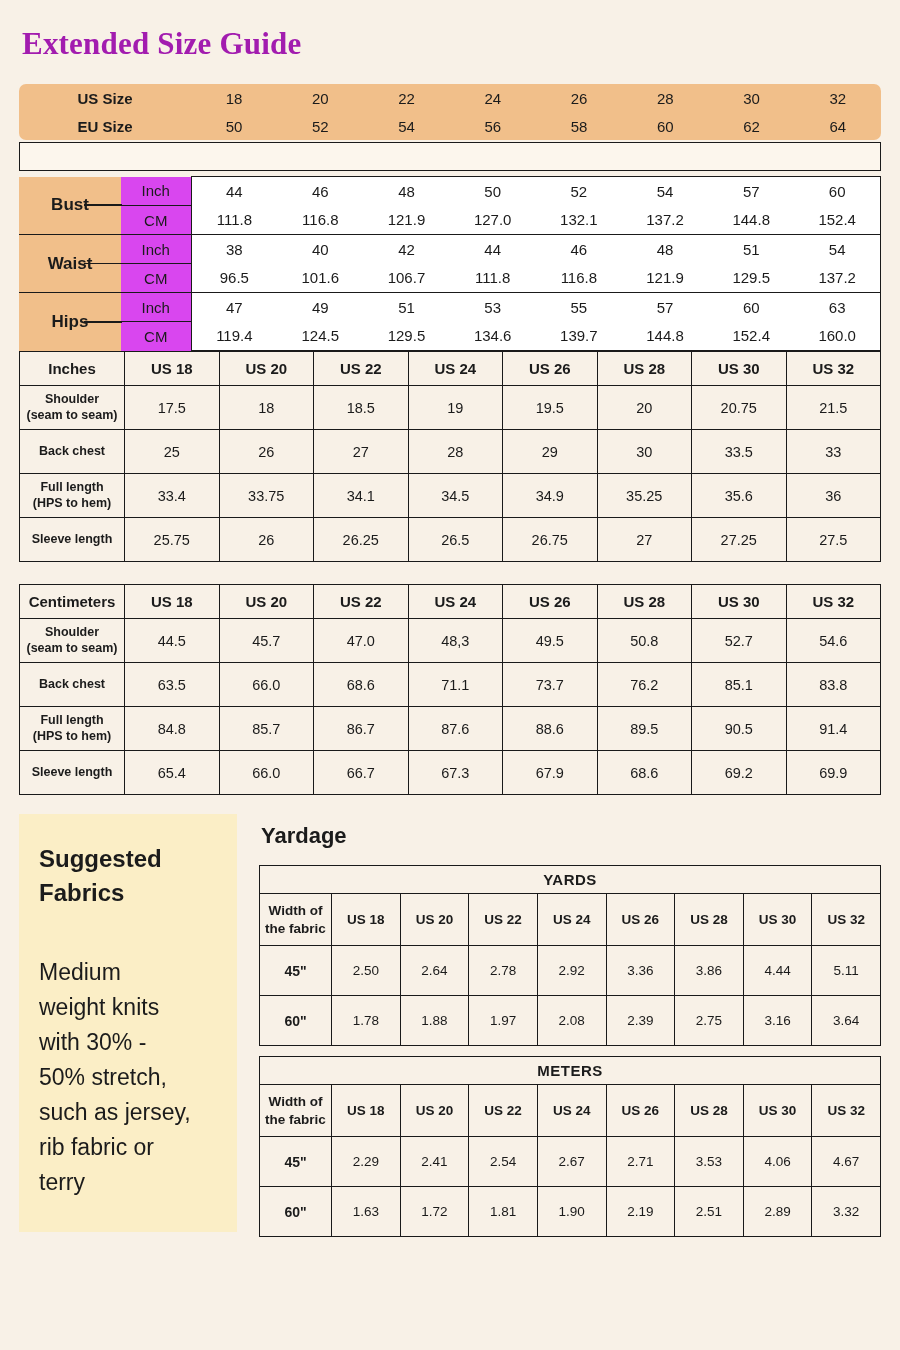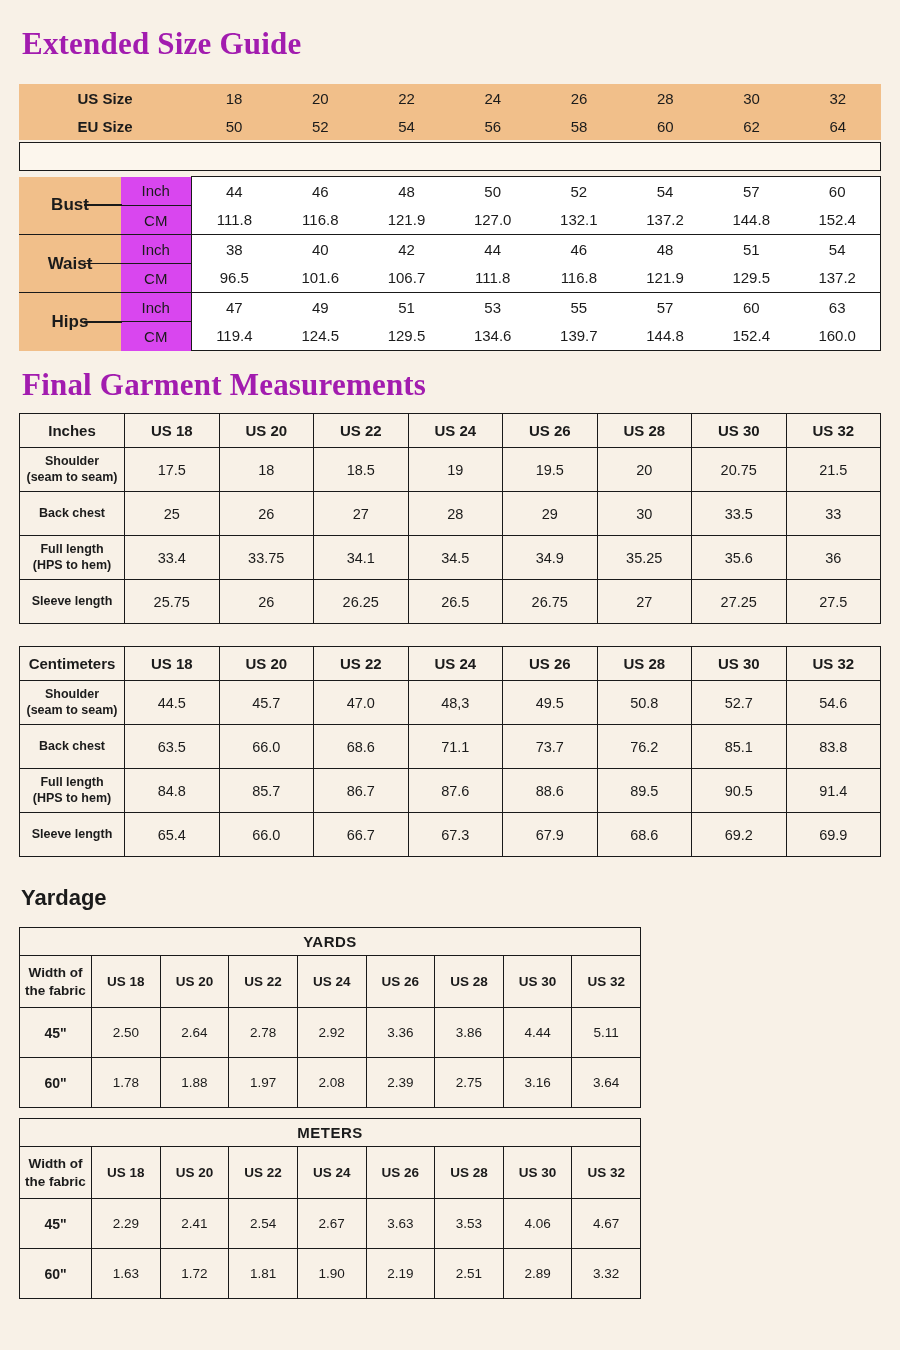--- a/index.html
+++ b/index.html
@@ -17,21 +17,21 @@
   h1.serif-title {
     font-family: "Liberation Serif", serif;
     font-weight: 700;
     font-size: 31px;
     color: #a21caf;
     letter-spacing: 0.2px;
   }
   .title-top { padding-top: 26px; margin-bottom: 22px; margin-left: 3px; }
   .title-mid { margin: 16px 0 10px 3px; }
 
-  table { border-collapse: collapse; table-layout: fixed; width: 862px; }
+  table { border-collapse: collapse; table-layout: fixed; width: 862px; border-radius: 7px; }
   th, td { text-align: center; vertical-align: middle; font-weight: 400; }
 
   
   .sc { background: #f1bf8a; }
   .sc th, .sc td { height: 28px; font-size: 15px; border: none; }
   .sc th { font-weight: 700; }
   .sc col.c0 { width: 172px; }
 
   
   .spacer-box {
@@ -213,21 +213,20 @@
           <td class="bm-val">129.5</td>
           <td class="bm-val">134.6</td>
           <td class="bm-val">139.7</td>
           <td class="bm-val">144.8</td>
           <td class="bm-val">152.4</td>
           <td class="bm-val">160.0</td>
         </tr>
     </tbody>
   </table>
 
-  <h1 class="serif-title title-mid">Final Garment Measurements</h1>
 
   <table class="gt">
     <colgroup>
         <col class="c0">
         <col span="8">
       </colgroup>
     <tbody>
       <tr class="gt-head">
         <th>Inches</th>
       <th class="gt-size">US 18</th>
@@ -349,20 +348,31 @@
           <td class="gt-val">67.9</td>
           <td class="gt-val">68.6</td>
           <td class="gt-val">69.2</td>
           <td class="gt-val">69.9</td>
         </tr>
     </tbody>
   </table>
 
   <div class="bottom">
 
+    <div class="fabrics">
+      <h2>Suggested
+Fabrics</h2>
+      <p>Medium
+weight knits
+with 30% -
+50% stretch,
+such as jersey,
+rib fabric or
+terry</p>
+    </div>
 
     <div class="yard-col">
       <h3 class="yardage-title">Yardage</h3>
 
       <table class="yt">
         <colgroup>
             <col class="c0">
             <col span="8">
           </colgroup>
         <tbody>
@@ -426,21 +436,21 @@
               <th class="yt-size">US 28</th>
               <th class="yt-size">US 30</th>
               <th class="yt-size">US 32</th>
             </tr>
           <tr>
             <th class="yt-rowlabel">45"</th>
           <td class="yt-val">2.29</td>
               <td class="yt-val">2.41</td>
               <td class="yt-val">2.54</td>
               <td class="yt-val">2.67</td>
-              <td class="yt-val">3.63</td>
+              <td class="yt-val">2.71</td>
               <td class="yt-val">3.53</td>
               <td class="yt-val">4.06</td>
               <td class="yt-val">4.67</td>
             </tr>
           <tr>
             <th class="yt-rowlabel">60"</th>
           <td class="yt-val">1.63</td>
               <td class="yt-val">1.72</td>
               <td class="yt-val">1.81</td>
               <td class="yt-val">1.90</td>

